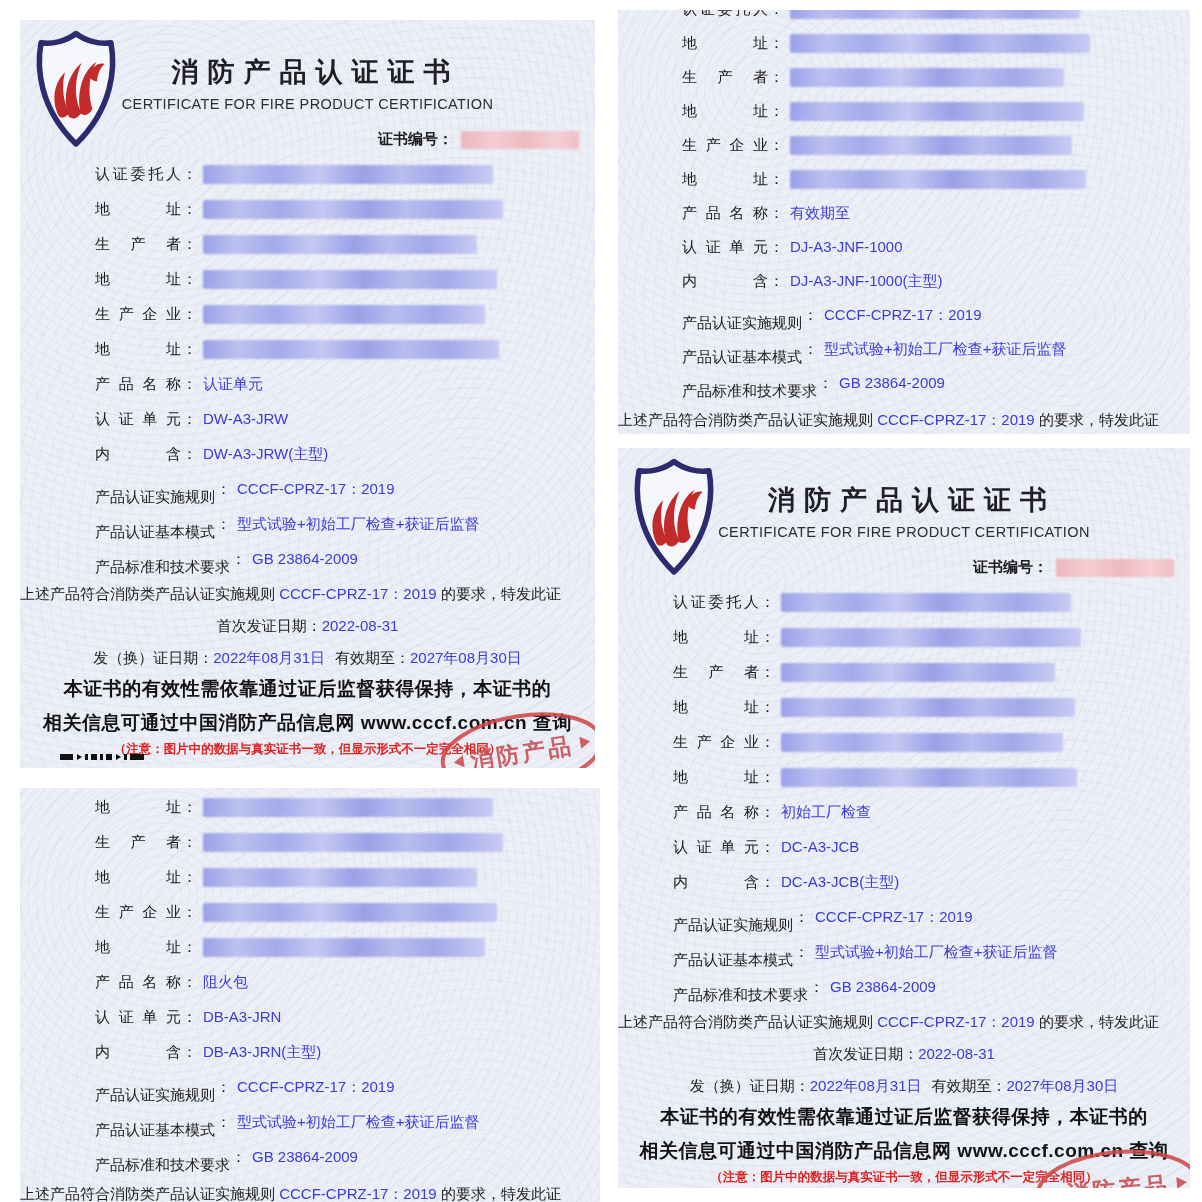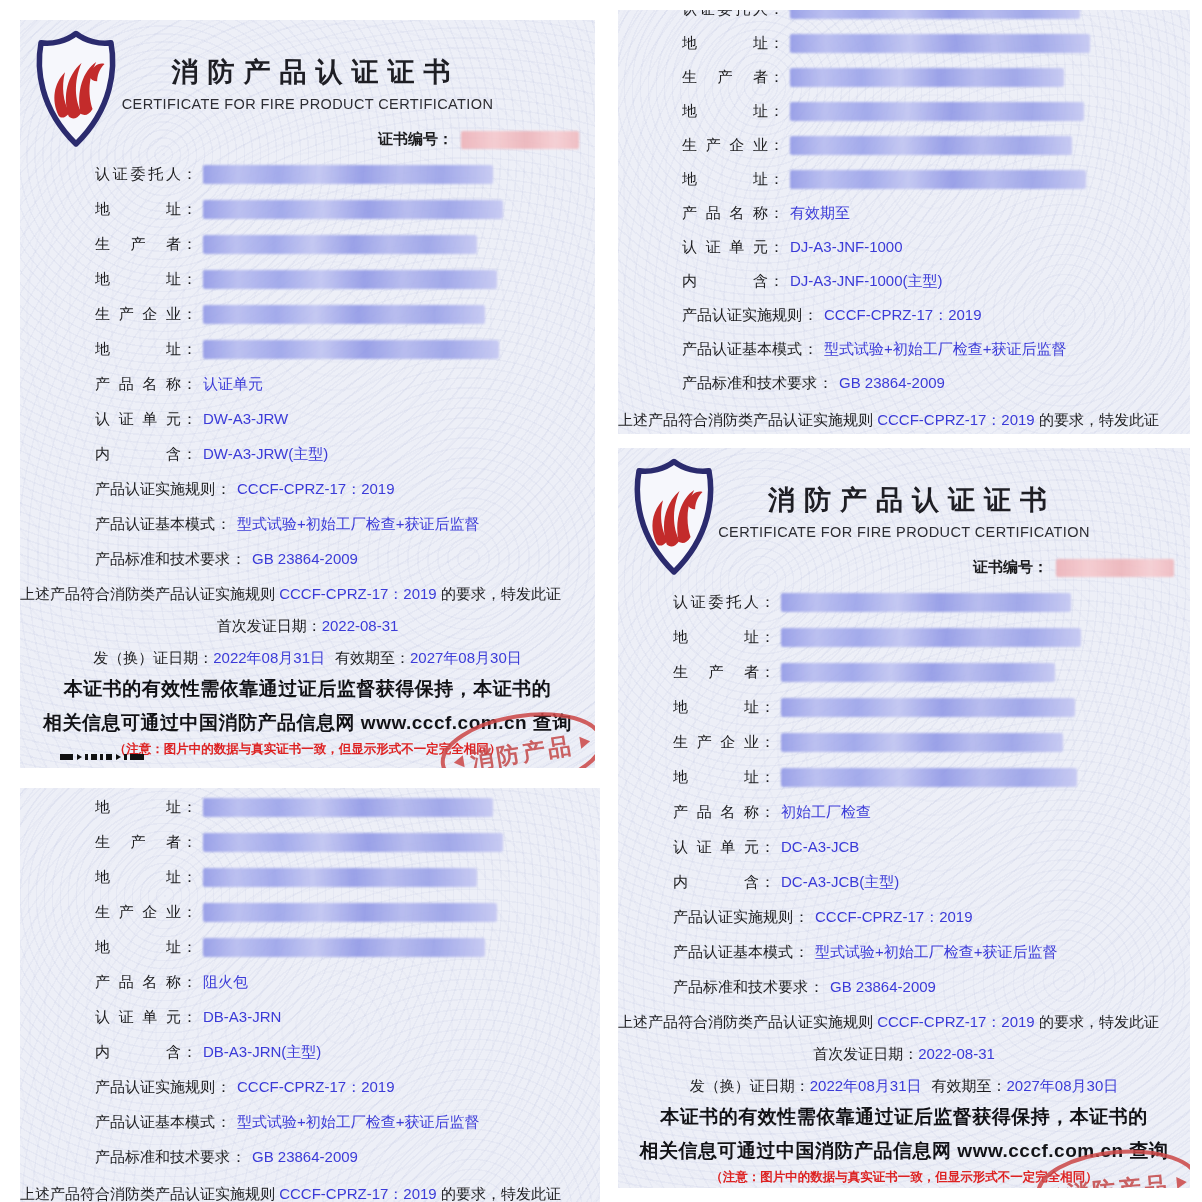--- a/index.html
+++ b/index.html
@@ -26,21 +26,21 @@
   .body{position:absolute;top:145px;left:0;right:0;}
   .fields{padding-left:75px;}
   .p2 .fields{padding-left:64px;margin-top:4px;}
   .p3 .fields{margin-top:10px;}
   .p4 .fields{padding-left:55px;}
 
   .row{display:flex;align-items:flex-start;height:24px;margin-bottom:11px;font-size:15px;}
   .p2 .row{margin-bottom:10px;}
   .clip-top{margin-top:-14px;}
   .lbl{display:inline-block;width:86px;color:#1c1c1e;text-align:justify;text-align-last:justify;}
-  .lbl.long{width:auto;text-align-last:auto;}
+  .lbl.long{width:auto;text-align-last:auto;margin-top:8px;}
   .colon{color:#1c1c1e;margin:0 6px 0 1px;}
   .val{color:#3b3bd8;}
 
   .redact{display:inline-block;height:19px;border-radius:2px;opacity:.88;filter:blur(1px);
     background:linear-gradient(90deg,#8f97e6,#b6bbf0 12%,#9aa2ea 26%,#c0c4f2 40%,#8f97e6 55%,
       #b2b7ee 68%,#98a0e8 82%,#c4c7f3 100%);}
   .redact.pink{width:118px;height:18px;margin-left:8px;filter:blur(1px);
     background:linear-gradient(90deg,#eeb0b6,#f6c9cd 28%,#eeb3b8 55%,#f7cdd1 80%,#f0b8bd);}
 
   .statement{font-size:15px;color:#1c1c1e;margin-top:10px;white-space:nowrap;}

